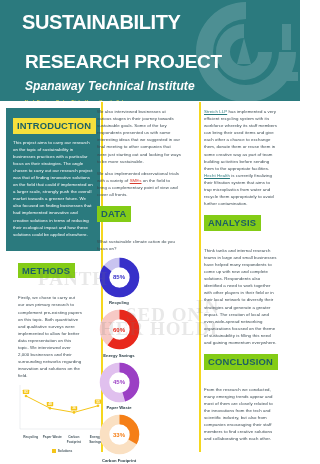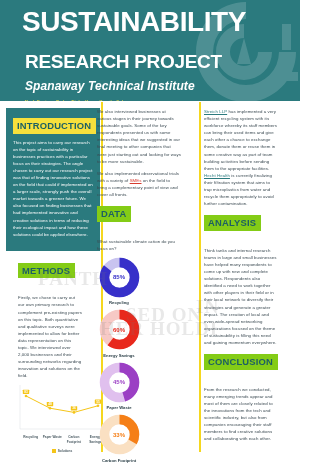--- a/index.html
+++ b/index.html
@@ -15,21 +15,21 @@
   .header {
     position:relative; width:300px; height:101px;
     background:#2b7a7e; overflow:hidden;
   }
   .header-wm {
     position:absolute; right:-6px; top:-6px;
     width:120px; height:116px; opacity:.16;
   }
   .header-inner { position:relative; padding:9px 0 0 22px; z-index:2; }
   .title1 {
-    color:#ffffff; font-size:28px; font-weight:bold;
+    color:#ffffff; font-size:20px; font-weight:bold;
     letter-spacing:-0.4px; line-height:26px; white-space:nowrap;
   }
   .title2 {
     color:#ffffff; font-size:19px; font-weight:bold;
     letter-spacing:-0.3px; line-height:25px; margin-top:14px;
     padding-left:3px; white-space:nowrap;
   }
   .subtitle {
     color:#ffffff; font-size:12px; font-style:italic; font-weight:bold;
     margin-top:5px; padding-left:3px; letter-spacing:.1px;

